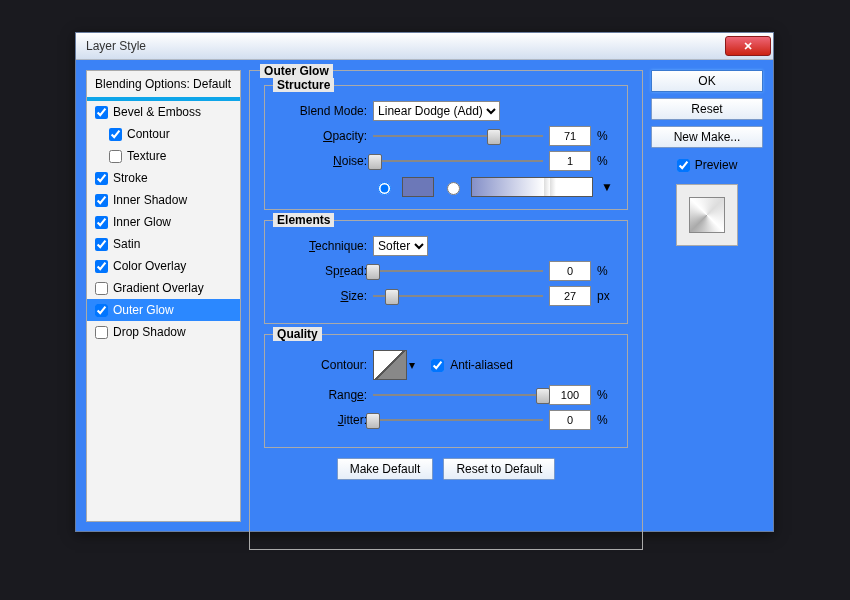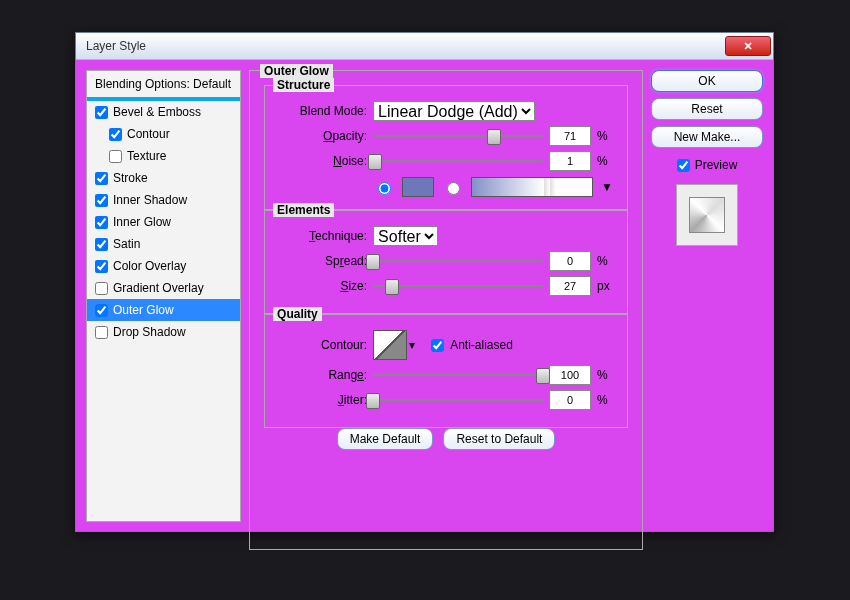--- a/index.html
+++ b/index.html
@@ -1,48 +1,48 @@
 <!DOCTYPE html>
 <html><head>
 <meta charset="utf-8">
 <style>
 body{margin:0;font-family:Tahoma,Arial,sans-serif;font-size:12px;background:#1a1a1f;width:850px;height:600px;overflow:hidden;position:relative}
 .brick-bg{position:absolute;inset:0;background:#1e1e24 repeating-linear-gradient(0deg,#14141a 0 2px,transparent 2px 40px),repeating-linear-gradient(90deg,#14141a 0 2px,transparent 2px 70px)}
-.dialog{position:absolute;left:75px;top:32px;width:697px;height:498px;background:#d946ef;border:1px solid #6a7ea0;box-shadow:0 3px 12px rgba(0,0,0,.5)}
+.dialog{position:absolute;left:75px;top:32px;width:697px;height:498px;background:#3b82f6;border:1px solid #6a7ea0;box-shadow:0 3px 12px rgba(0,0,0,.5)}
 .titlebar{height:26px;background:linear-gradient(#fff,#d3dff0);border-bottom:1px solid #b0b8c4;display:flex;align-items:center;padding:0 2px 0 10px;color:#333}
 .titlebar .title{flex:1}
 .close-btn{width:44px;height:18px;background:linear-gradient(#e67,#c21);border:1px solid #8a1a1a;border-radius:3px;color:#fff;display:flex;align-items:center;justify-content:center;font-size:11px;font-weight:bold;cursor:pointer}
 .body{display:flex;padding:10px;height:calc(100% - 46px);gap:8px}
 .styles-panel{width:176px;border:1px solid #aaa;background:#f3f3f3}
 .styles-header{padding:6px 8px;border-bottom:1px solid #aaa}
 .blend-header{padding:6px 8px;border-bottom:4px solid #0ea5e9}
 .style-item{padding:4px 8px;display:flex;align-items:center;gap:5px;cursor:pointer}
 .style-item.selected{background:#2b88ff;color:#fff}
 .style-item.indent{padding-left:22px}
 input[type=checkbox]{width:13px;height:13px;margin:0}
 .center{flex:1;position:relative}
 .group-title{position:absolute;top:-7px;left:10px;background:#e8e8e8;padding:0 4px;font-weight:bold}
 .main-group{position:relative;border:1px solid #aaa;height:100%;padding:14px 14px 12px}
-.fieldset{border:1px solid #aaa;padding:10px 14px 12px;position:relative}
+.fieldset{border:1px solid #aaa;margin-bottom:10px;padding:10px 14px 12px;position:relative}
 .fieldset>.legend{position:absolute;top:-8px;left:8px;background:#e8e8e8;padding:0 4px;font-weight:bold}
 .row{display:flex;align-items:center;margin:5px 0;gap:6px}
 .row label{width:88px;text-align:right}
 .row label u{text-decoration:underline}
 .slider{flex:1;height:18px;position:relative;display:flex;align-items:center}
 .slider .track{height:2px;background:#888;flex:1;position:relative}
 .slider .thumb{position:absolute;top:-6px;width:12px;height:14px;background:linear-gradient(#eee,#bbb);border:1px solid #666;border-radius:2px;transform:translateX(-50%)}
 .num{width:40px;height:18px;border:1px solid #888;background:#fff;text-align:center;font-family:inherit;font-size:11px;padding:0}
 .unit{width:16px}
-select{font-family:inherit;font-size:16px;height:20px;border:1px solid #888;background:#fff}
+select{font-family:inherit;font-size:12px;height:20px;border:1px solid #888;background:#fff}
 .color-row{display:flex;align-items:center;gap:8px;margin-top:6px;padding-left:94px}
 .swatch{width:30px;height:18px;border:1px solid #555;background:#6c78b8}
 .grad-swatch{width:120px;height:18px;border:1px solid #555;background:linear-gradient(90deg,#8590c8,#fff 60%,#ddd 60%,#fff 65%,#ddd 65%,#fff 70%)}
 .contour-swatch{width:32px;height:28px;border:1px solid #555;background:linear-gradient(135deg,#fff 48%,#555 48% 52%,#888 52%);display:inline-block}
 .right{width:118px;display:flex;flex-direction:column;gap:6px;align-items:center}
-.btn{width:112px;height:22px;border:1px solid #7a99c8;background:linear-gradient(#fff,#e6eef8);border-radius:8px;cursor:pointer;font-family:inherit;font-size:12px;text-align:center;padding:0}
+.btn{width:112px;height:22px;border:1px solid #7a99c8;background:linear-gradient(#fff,#e6eef8);border-radius:1px;cursor:pointer;font-family:inherit;font-size:12px;text-align:center;padding:0}
 .btn.primary{border:1.5px solid #3a79d0;box-shadow:0 0 3px #6ab0ff}
 .preview-row{display:flex;align-items:center;gap:5px;margin-top:4px}
 .preview-box{margin-top:6px;width:60px;height:60px;border:1px solid #aaa;background:#ededed;display:flex;align-items:center;justify-content:center}
 .diamond{width:34px;height:34px;background:conic-gradient(from 45deg,#ddd,#fff,#aaa,#fff,#ddd);border:1px solid #888}
 .bottom-btns{display:flex;gap:10px;justify-content:center;margin-top:0}
 .bottom-btns .btn{width:auto;padding:0 12px}
 </style>
 </head>
 <body>
 <div class="brick-bg"></div>

